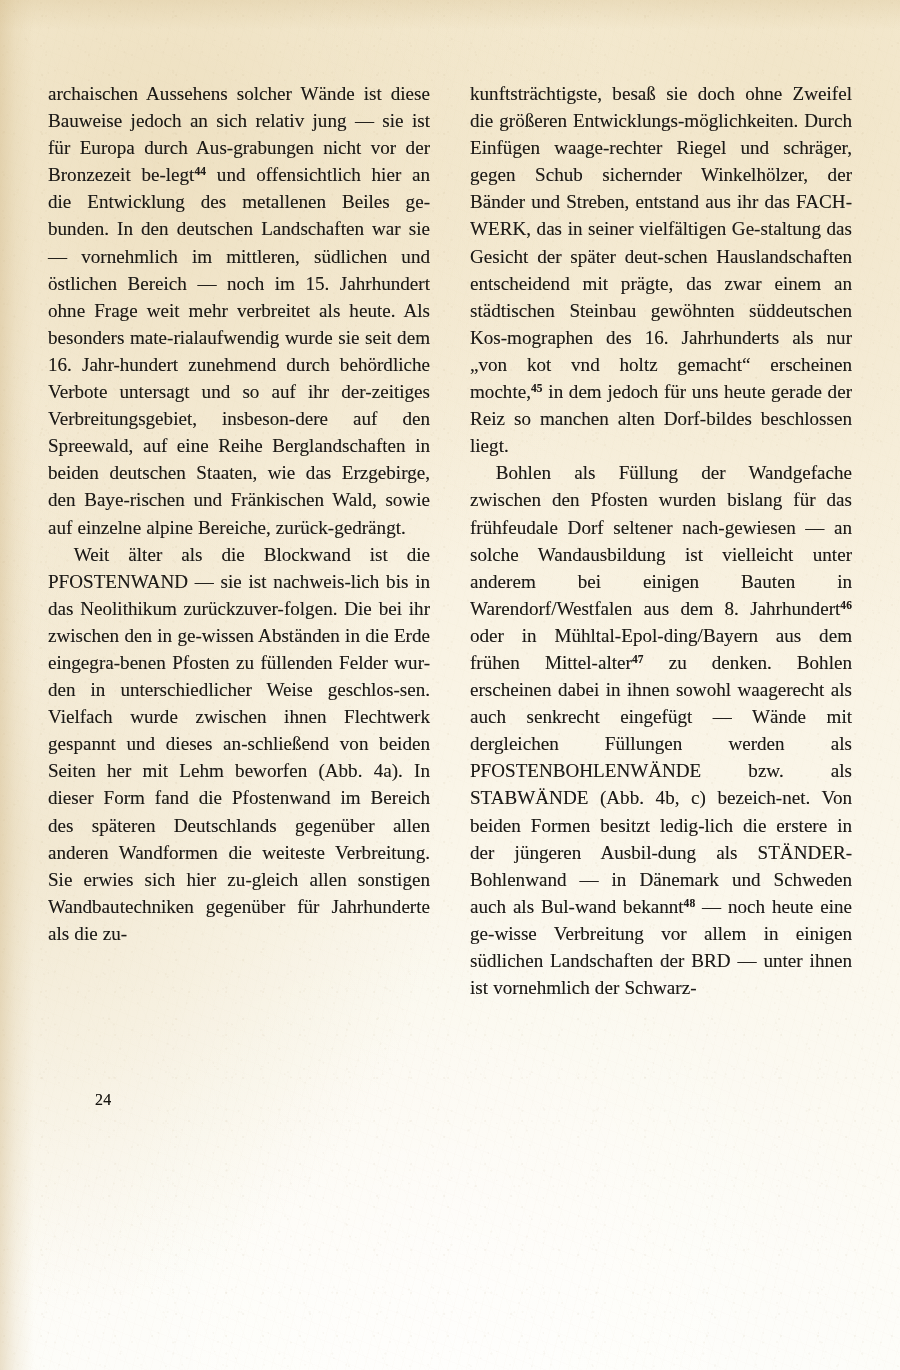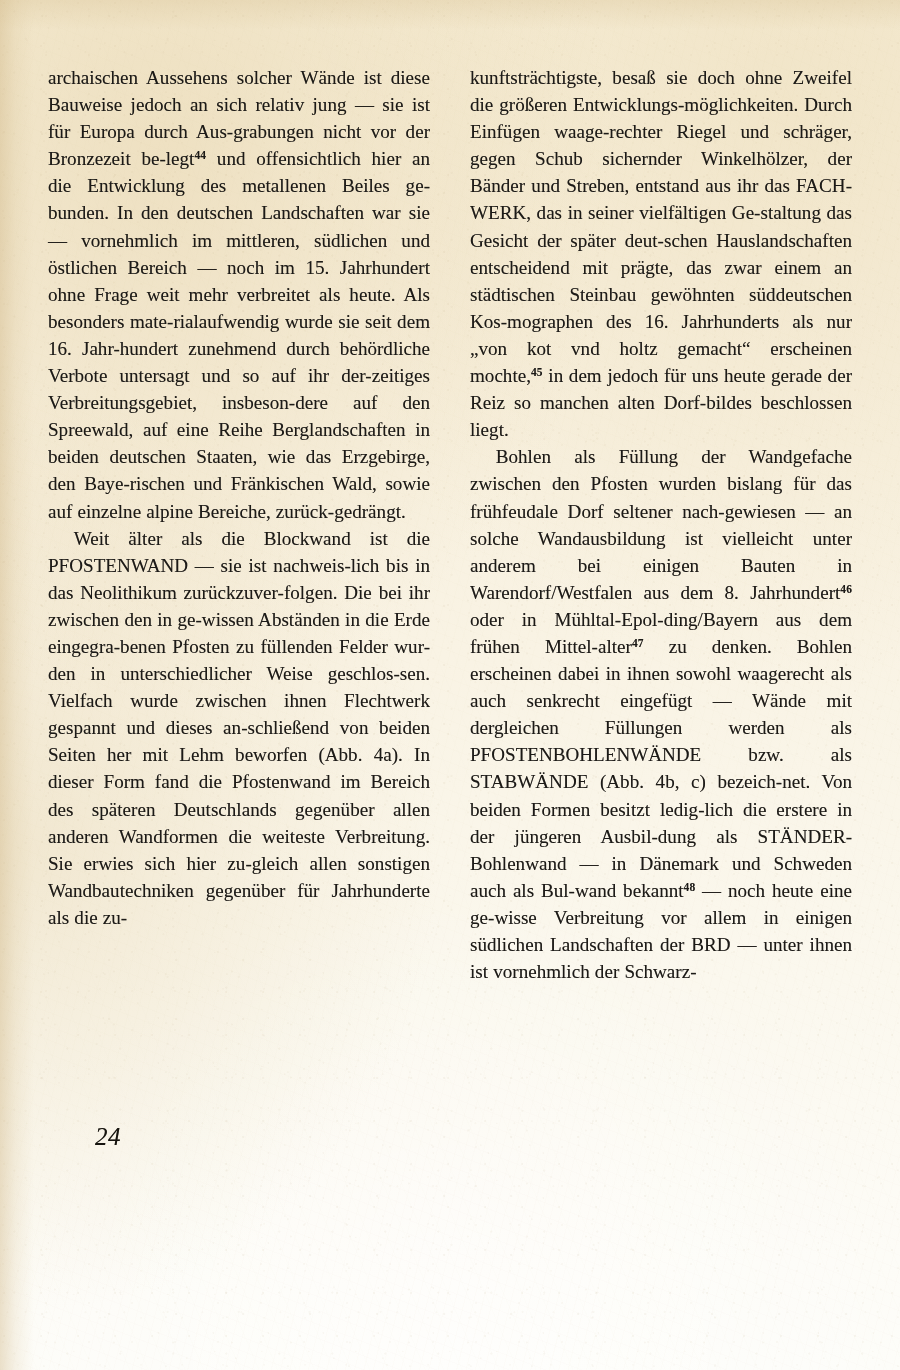--- a/index.html
+++ b/index.html
@@ -63,21 +63,21 @@
   .edge-top {
     position: absolute;
     left: 0; right: 0; top: 0; height: 30px;
     pointer-events: none;
     background: linear-gradient(180deg, rgba(214,191,145,0.30) 0%, rgba(214,191,145,0) 100%);
   }
 
   .content {
     position: absolute;
     left: 48px;
-    top: 64px;
+    top: 80px;
     width: 804px;
     display: flex;
     gap: 40px;
   }
   .col {
     width: 382px;
   }
   .col p {
     margin: 0;
     font-family: "Liberation Serif", "DejaVu Serif", serif;
@@ -101,24 +101,23 @@
   sup {
     font-size: 0.60em;
     line-height: 0;
     vertical-align: 0.52em;
     font-weight: 700;
     letter-spacing: 0.01em;
   }
   .folio {
     position: absolute;
     left: 95px;
-    top: 1123px;
+    top: 1091px;
     font-family: "Liberation Serif", "DejaVu Serif", serif;
-    font-style: italic;
-    font-size: 25px;
+    font-size: 16px;
     color: #16140f;
     letter-spacing: 0.02em;
     text-shadow: 0 0 0.5px rgba(20,18,14,0.5);
   }
 </style>
 </head>
 <body>
 
 <div class="page">
 

